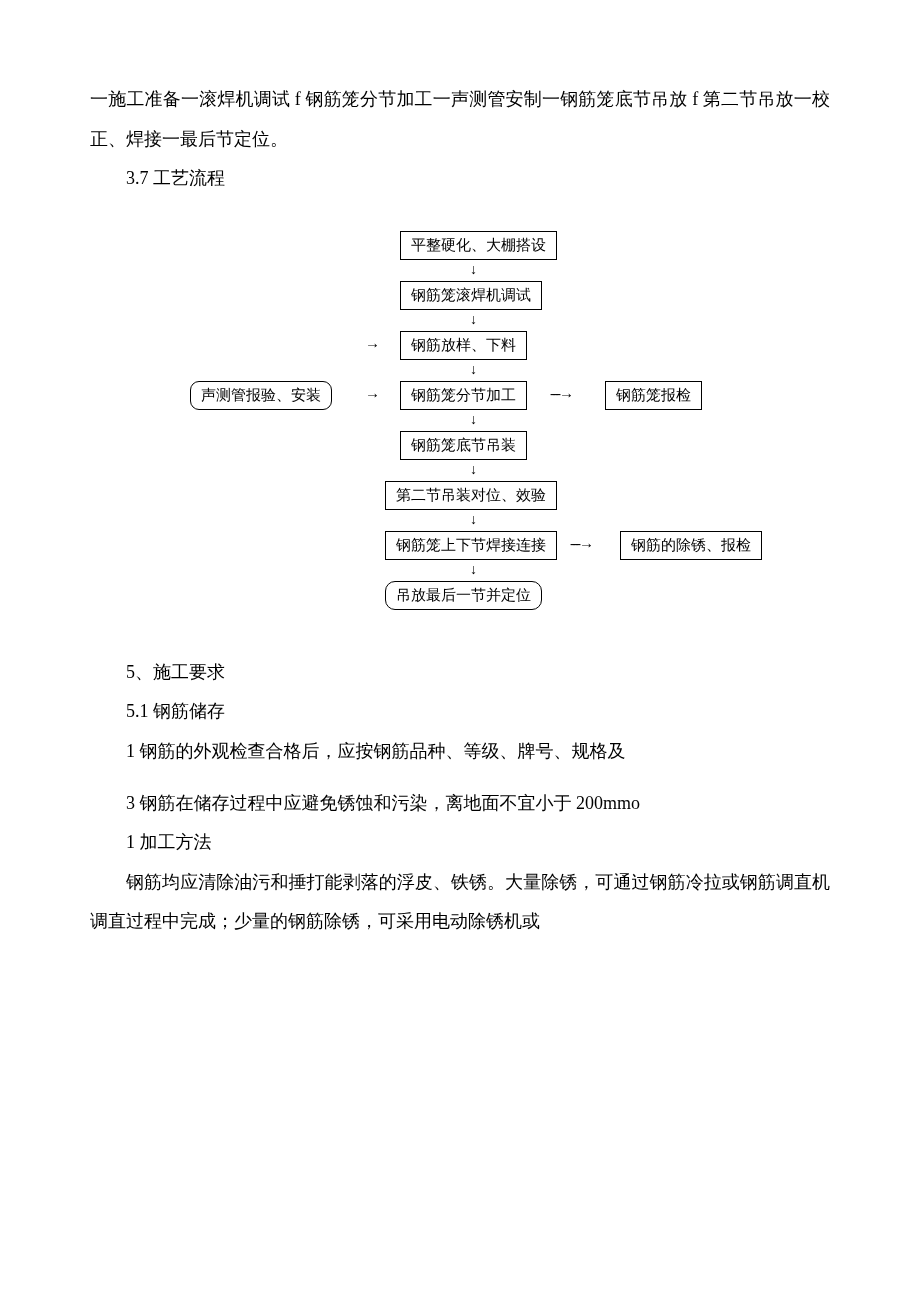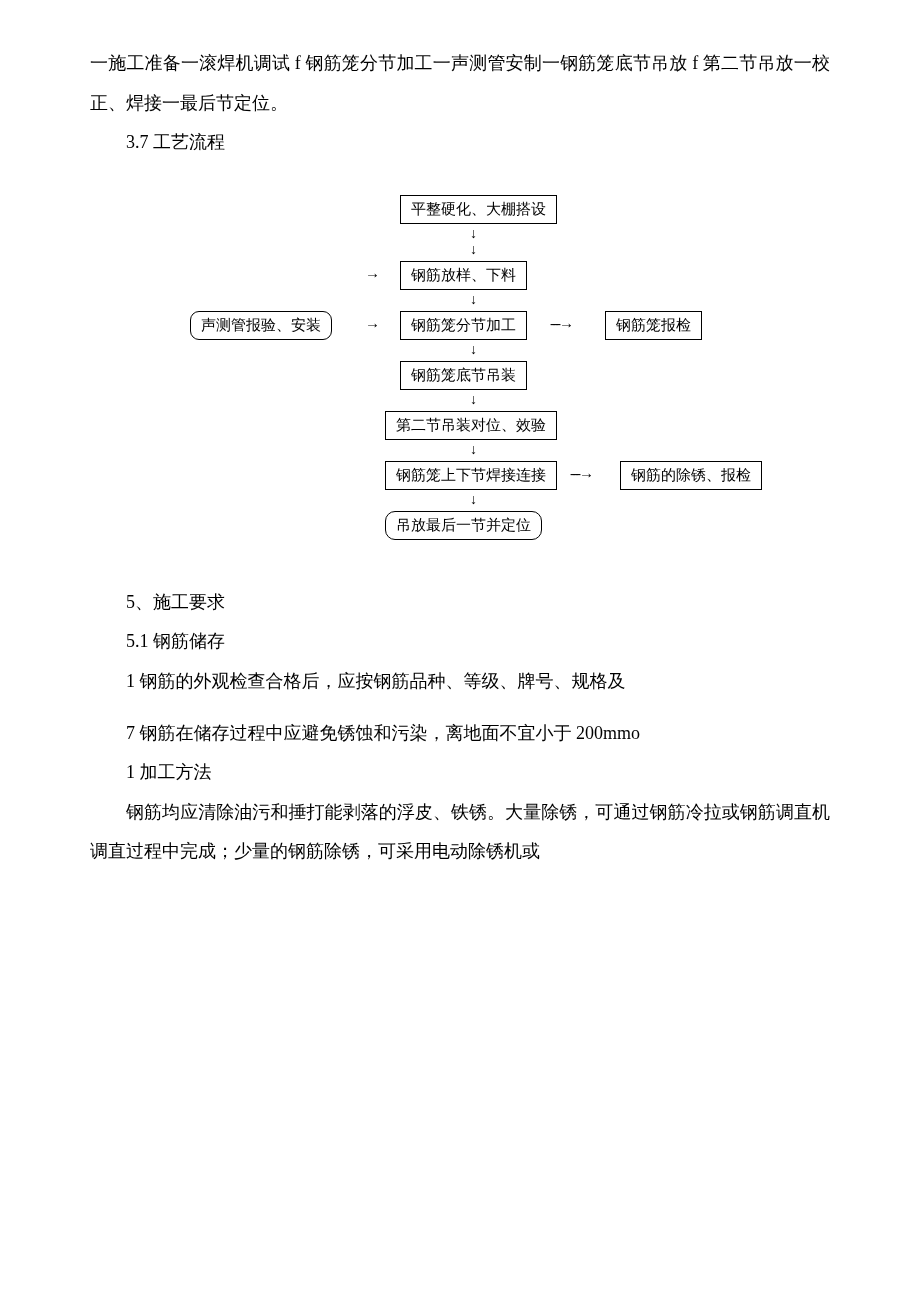--- a/index.html
+++ b/index.html
@@ -4,21 +4,21 @@
 <style>
   body {
     margin: 0;
     padding: 0;
     background: #ffffff;
     font-family: "SimSun", "宋体", serif;
     color: #000000;
     width: 920px;
   }
   .page {
-    padding: 44px 90px 60px 90px;
+    padding: 80px 90px 60px 90px;
     font-size: 18px;
     line-height: 2.2;
   }
   .para {
     text-align: justify;
     margin: 0;
   }
   .indent {
     text-indent: 2em;
   }
@@ -68,20 +68,23 @@
 
   <div class="flowchart">
 
     <div class="row">
       <div class="box" style="position:absolute; left:240px;">平整硬化、大棚搭设</div>
     </div>
     <div class="gap">
         <span class="arrow-down" style="left:310px;">↓</span>
       </div>
 
+    <div class="row">
+      <div class="box" style="position:absolute; left:240px;">钢筋笼滚焊机调试</div>
+    </div>
     <div class="gap">
         <span class="arrow-down" style="left:310px;">↓</span>
       </div>
 
     <div class="row">
       <span class="harrow" style="left:205px; top:4px;">→</span>
       <div class="box" style="position:absolute; left:240px;">钢筋放样、下料</div>
     </div>
     <div class="gap">
         <span class="arrow-down" style="left:310px;">↓</span>
@@ -128,20 +131,20 @@
   </div>
 
   <p class="para indent">5、施工要求</p>
 
   <p class="para indent">5.1  钢筋储存</p>
 
   <p class="para indent">1 钢筋的外观检查合格后，应按钢筋品种、等级、牌号、规格及</p>
 
   <div style="height:12px;"></div>
 
-  <p class="para indent">7 钢筋在储存过程中应避免锈蚀和污染，离地面不宜小于 200mmo</p>
+  <p class="para indent">3 钢筋在储存过程中应避免锈蚀和污染，离地面不宜小于 200mmo</p>
 
 
   <p class="para indent">1 加工方法</p>
 
   <p class="para indent">钢筋均应清除油污和捶打能剥落的浮皮、铁锈。大量除锈，可通过钢筋冷拉或钢筋调直机调直过程中完成；少量的钢筋除锈，可采用电动除锈机或</p>
 
 </div>
 
 </body></html>

